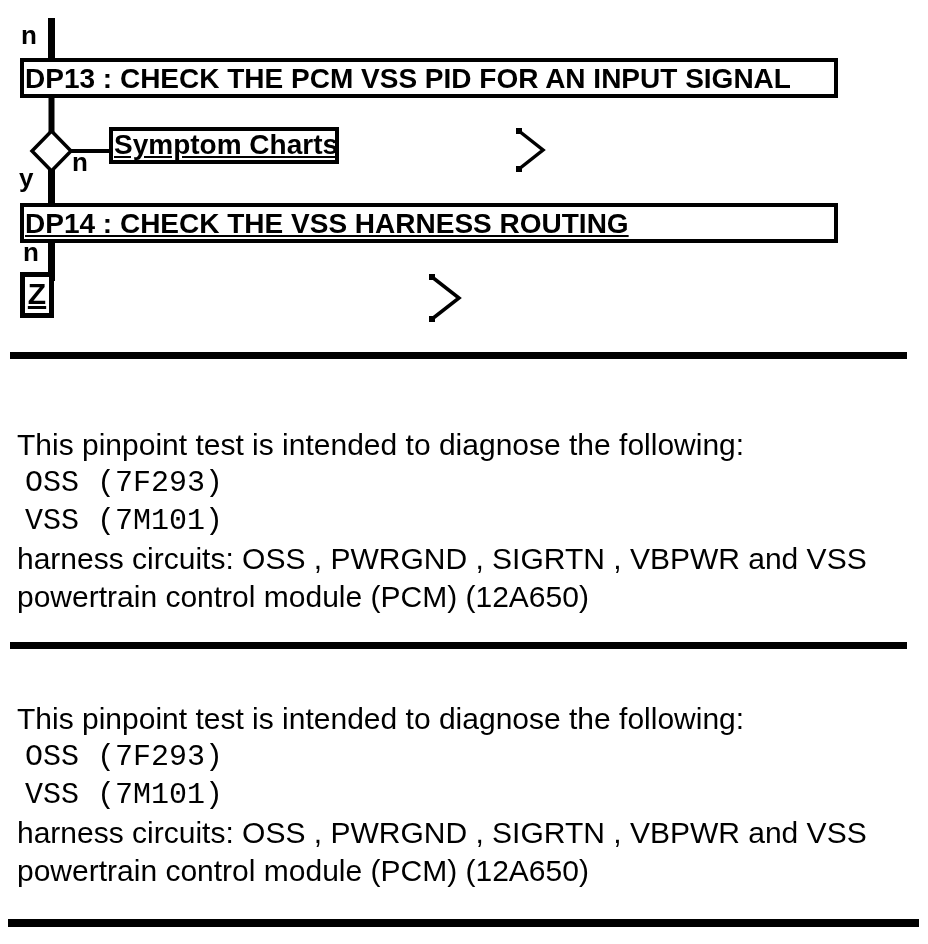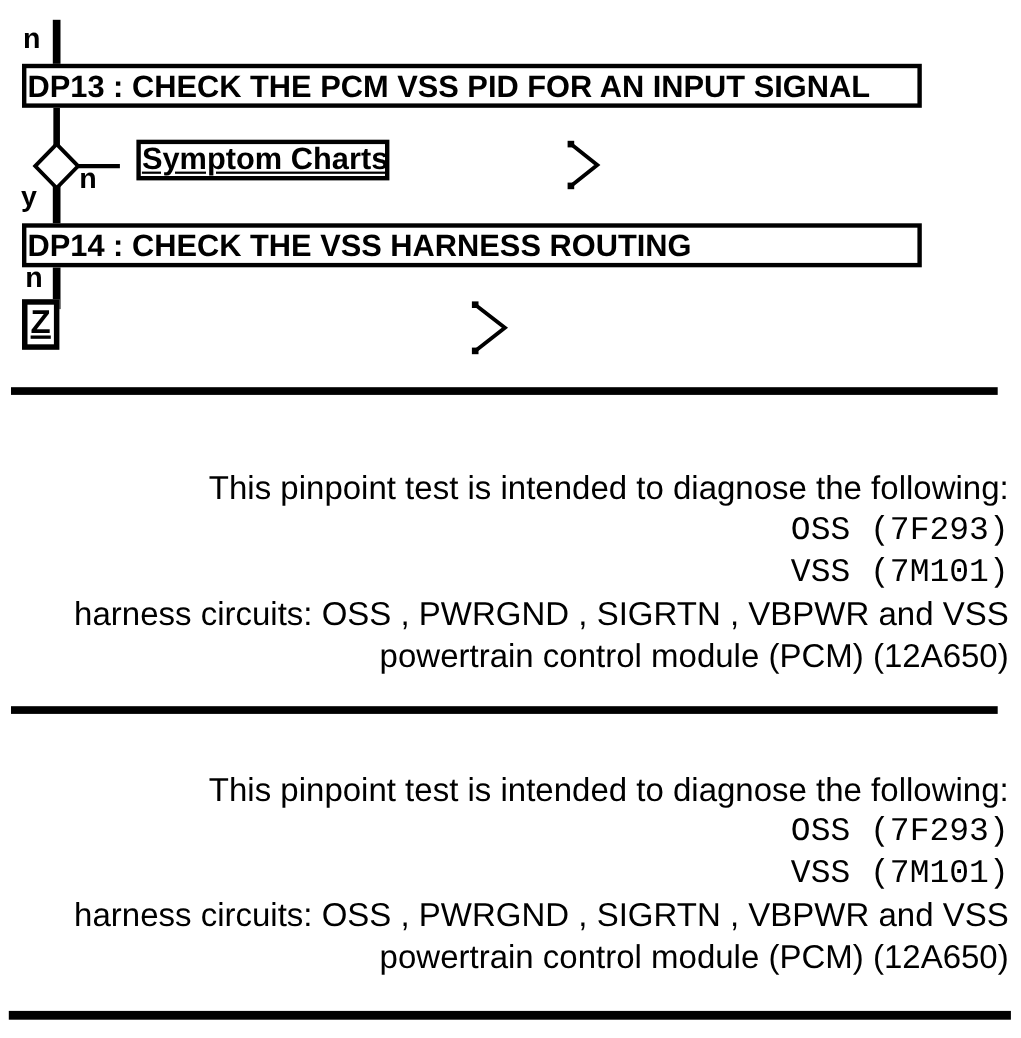--- a/index.html
+++ b/index.html
@@ -19,23 +19,23 @@
     border:4px solid #000000;
     background:#ffffff;
     font-weight:bold;
     font-size:28px;
     line-height:31px;
     white-space:nowrap;
     overflow:hidden;
   }
   .dp-box{left:20px;width:818px;height:40px;padding:1px 0 0 1px;}
   #dp13-box{top:58px;}
-  #dp14-box{top:203px;}
+  #dp14-box{top:203px;text-decoration:underline;}
   #symptom-box{
-    left:124px;top:127px;width:230px;height:37px;
+    left:109px;top:127px;width:230px;height:37px;
     padding:0 0 0 1px;line-height:28px;
     text-decoration:underline;
   }
   #z-box{
     left:20px;top:272px;width:34px;height:46px;
     border-width:5px;
     font-size:30px;line-height:34px;text-align:center;
     text-decoration:underline;
     padding:0;
   }
@@ -56,21 +56,20 @@
   #separator-2{left:10px;top:642px;width:897px;height:7px;}
   #separator-3{left:8px;top:919px;width:911px;height:8px;}
   
   .text-block{
     position:absolute;
     left:17px;
     width:900px;
     font-size:30px;
     line-height:38px;
     white-space:nowrap;
-    text-align:right;
   }
   #intro-block-1{top:426px;}
   #intro-block-2{top:700px;}
   .text-line{height:38px;}
   .text-line.indent{padding-left:8px;font-family:Liberation Mono, monospace;}
   svg{display:block;}
 </style>
 </head>
 <body>
 

